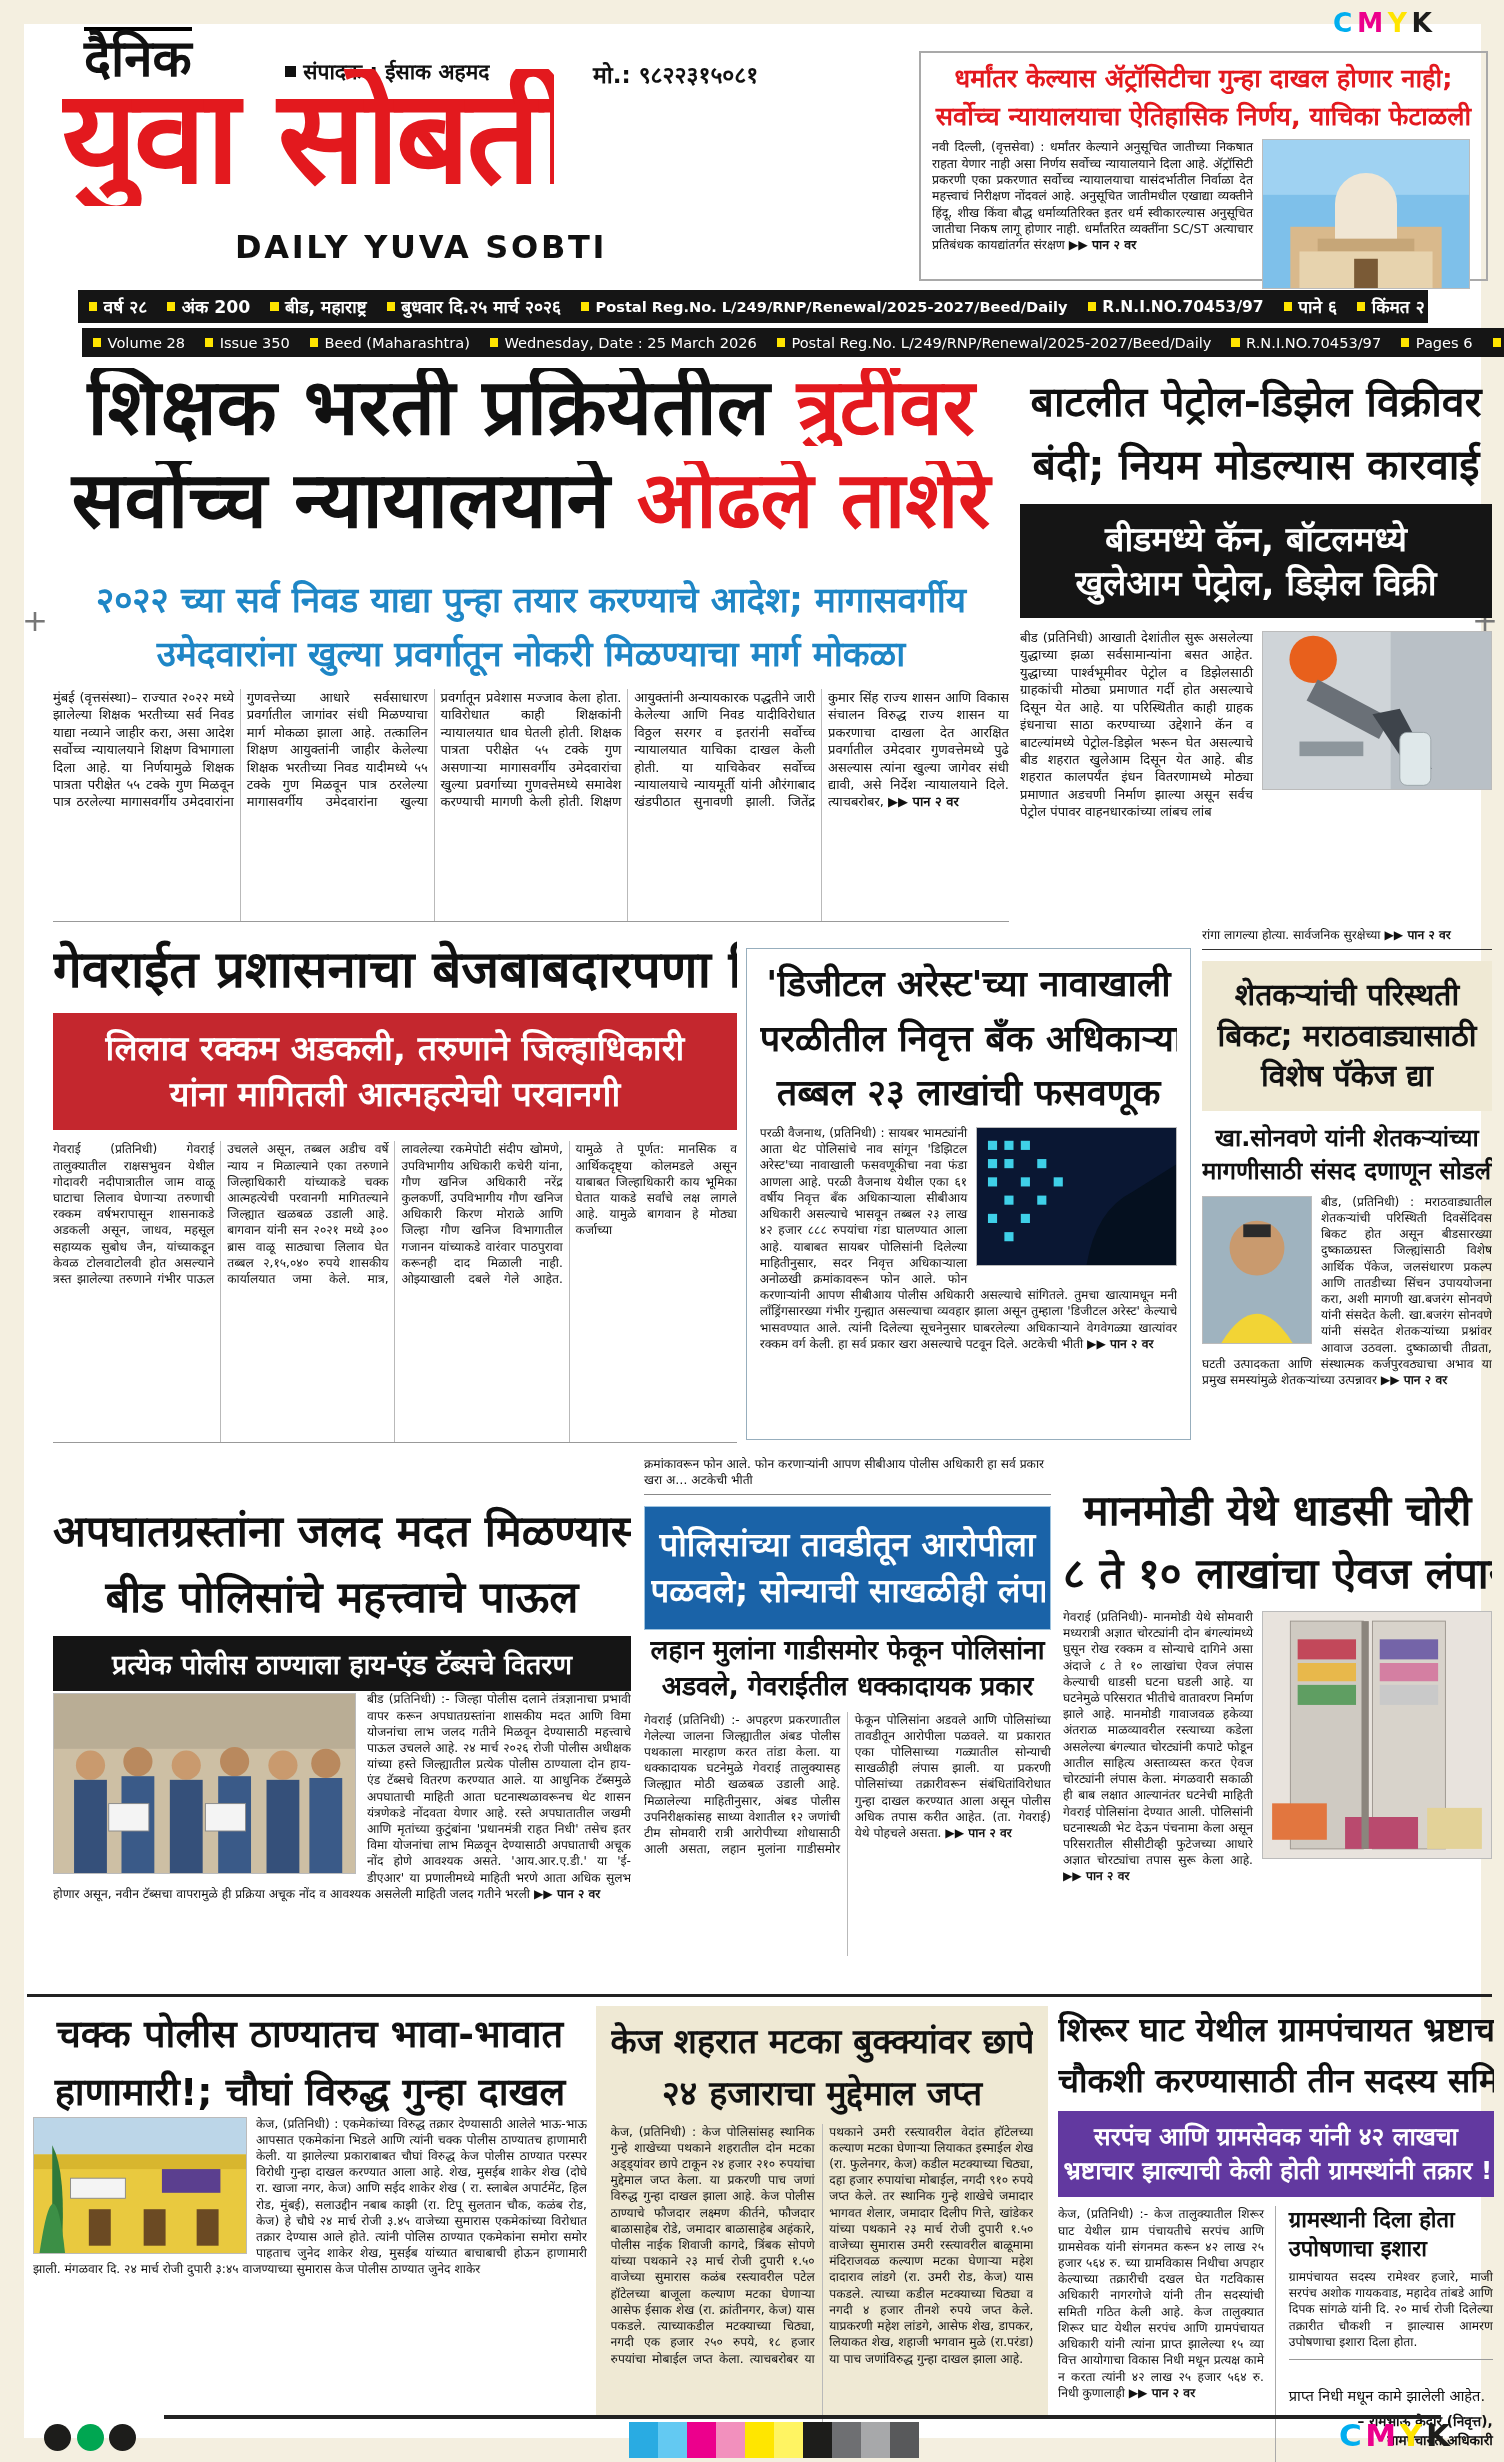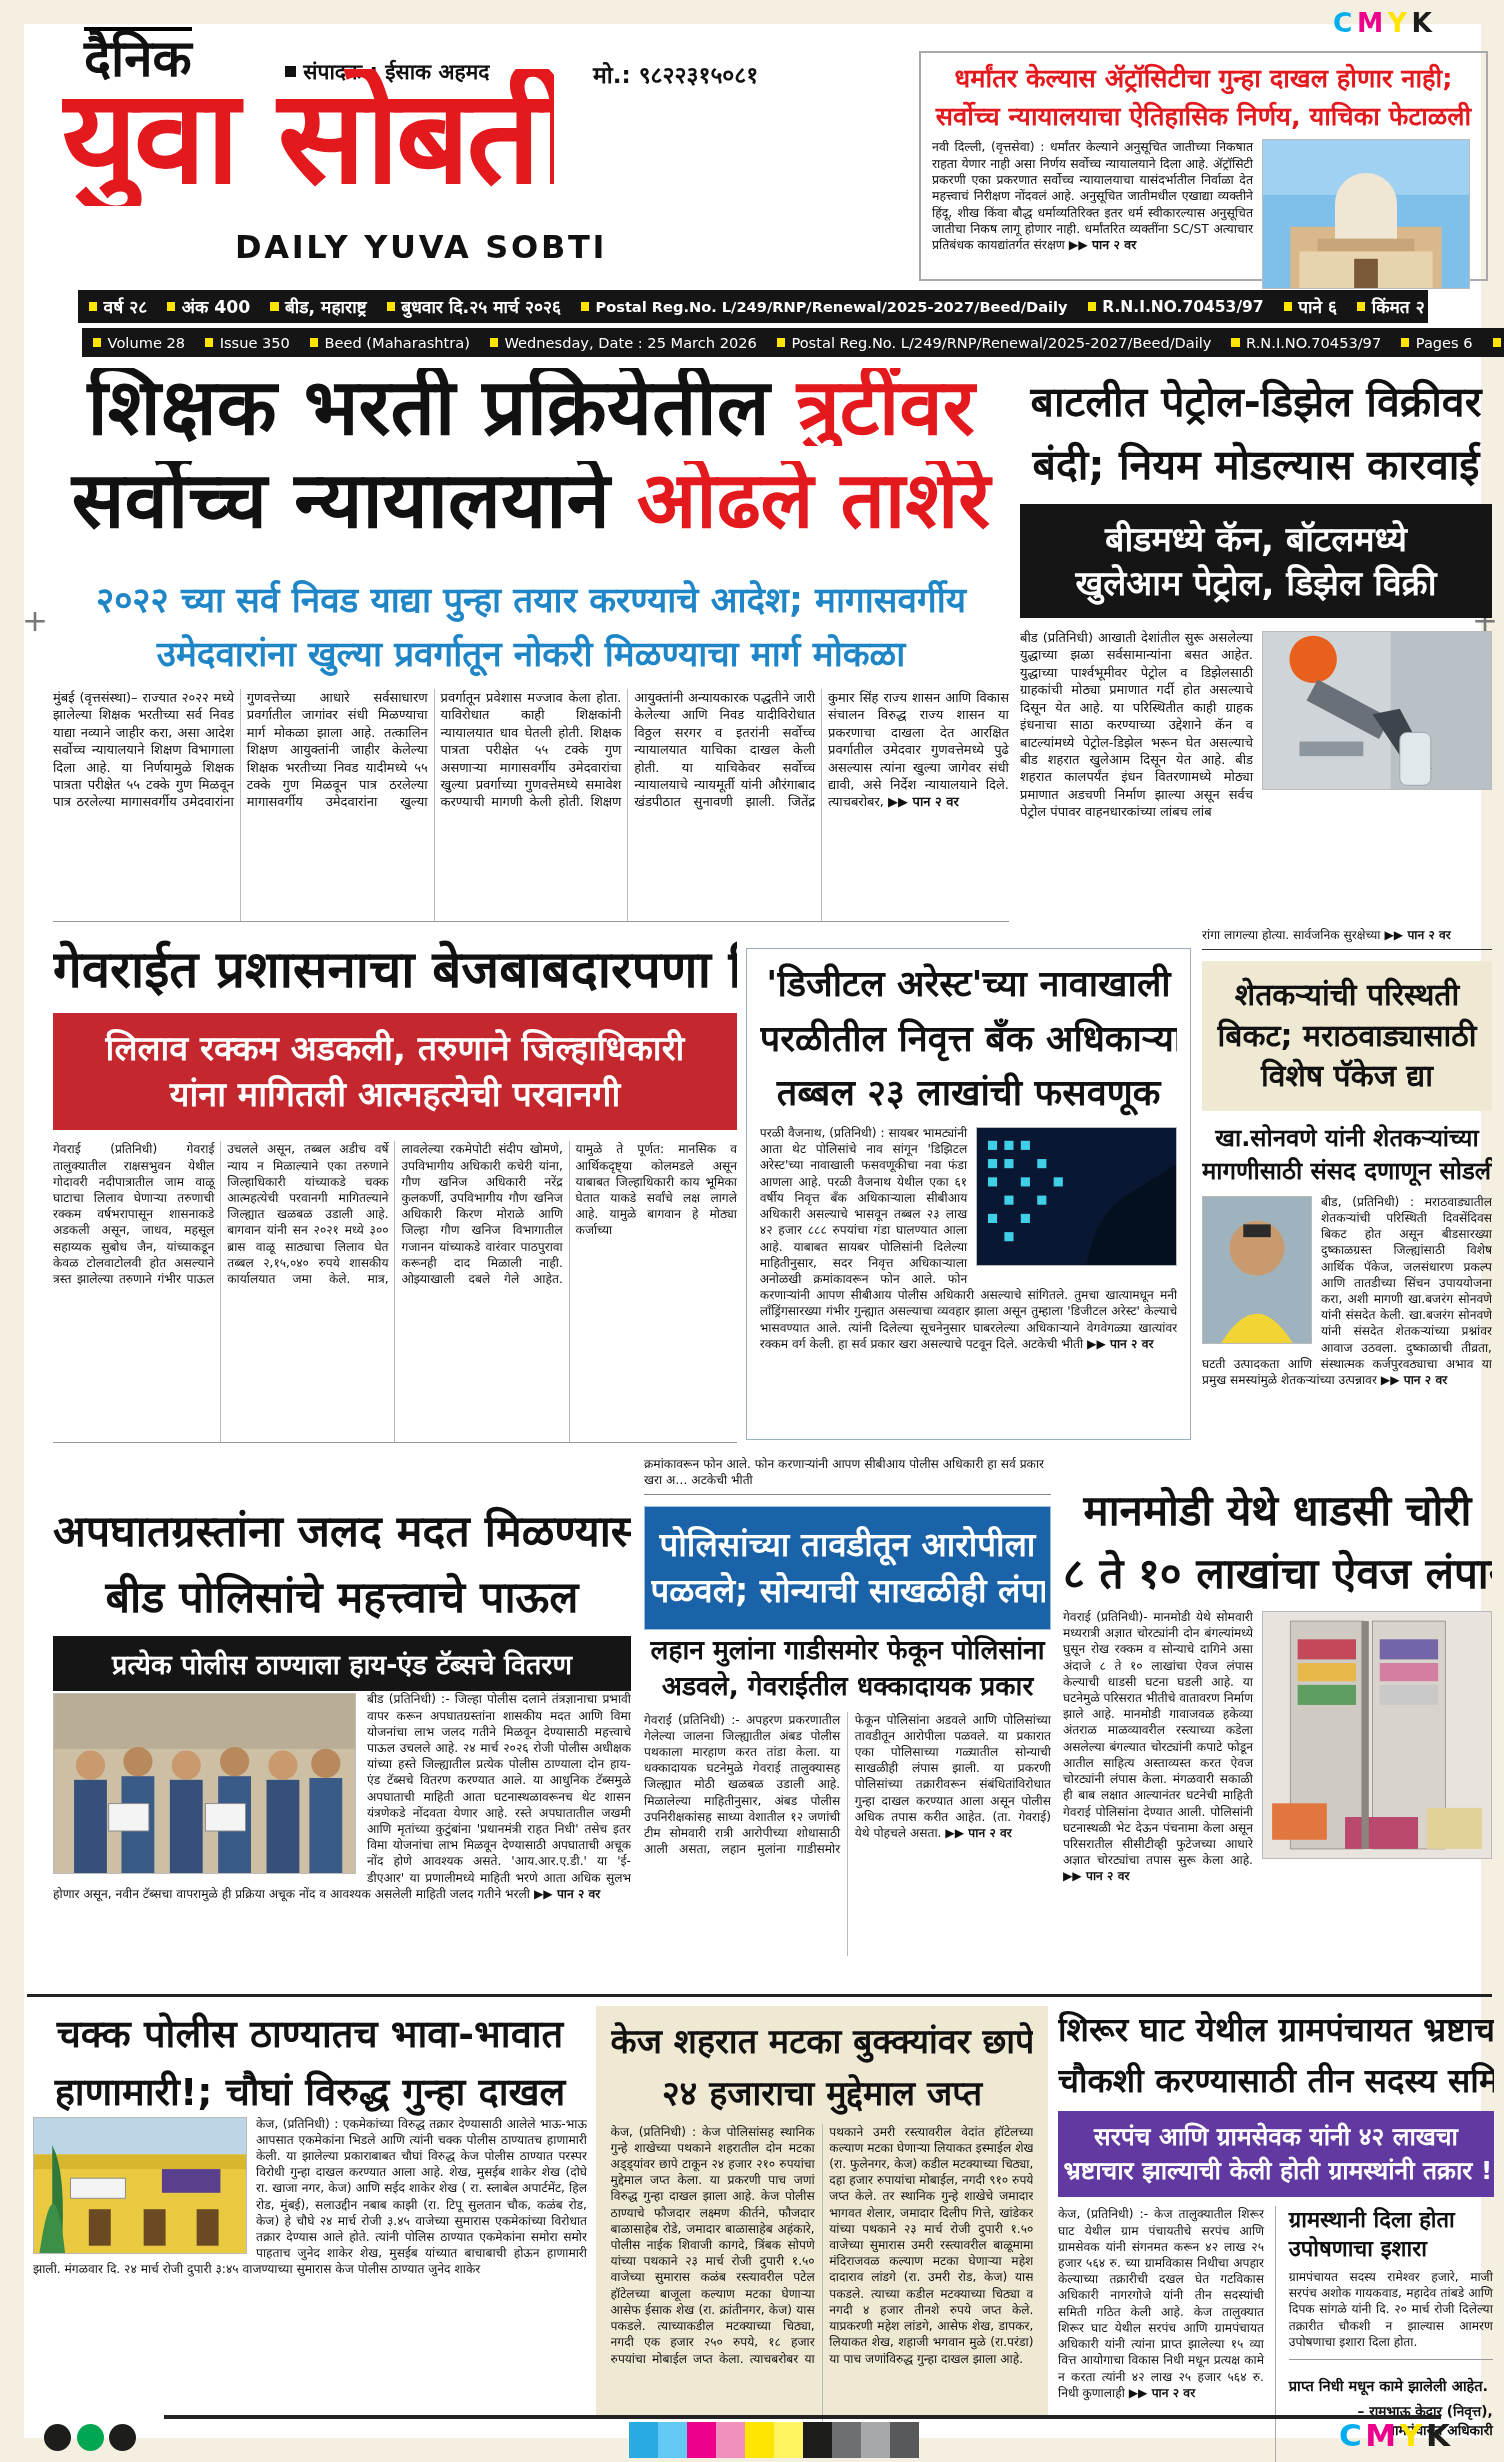--- a/index.html
+++ b/index.html
@@ -73,21 +73,21 @@
     </div>
   </div>
 
   <div class="abs blackbar" style="left:78px;top:290px;width:1350px;height:33px;box-sizing:border-box;font-size:17.3px;font-weight:bold;">
     <span class="bar-item">
         <i class="sq"></i>
         <span>वर्ष २८</span>
       </span>
     <span class="bar-item">
         <i class="sq"></i>
-        <span>अंक 400</span>
+        <span>अंक 200</span>
       </span>
     <span class="bar-item">
         <i class="sq"></i>
         <span>बीड, महाराष्ट्र</span>
       </span>
     <span class="bar-item">
         <i class="sq"></i>
         <span>बुधवार दि.२५ मार्च २०२६</span>
       </span>
     <span class="bar-item" style="font-size:14.6px;">
@@ -383,21 +383,21 @@
       <div class="fit">भ्रष्टाचार झाल्याची केली होती ग्रामस्थांनी तक्रार !</div>
     </div>
     <div style="display:flex;gap:12.8px;margin-top:9px;height:264px;overflow:hidden;">
       <p class="jus small" style="margin:0;width:206px;border-right:0.9px solid #aaa;padding-right:11px;">
         <span>केज, (प्रतिनिधी) :- केज तालुक्यातील शिरूर घाट येथील ग्राम पंचायतीचे सरपंच आणि ग्रामसेवक यांनी संगनमत करून ४२ लाख २५ हजार ५६४ रु. च्या ग्रामविकास निधीचा अपहार केल्याच्या तक्रारीची दखल घेत गटविकास अधिकारी नागरगोजे यांनी तीन सदस्यांची समिती गठित केली आहे. केज तालुक्यात शिरूर घाट येथील सरपंच आणि ग्रामपंचायत अधिकारी यांनी त्यांना प्राप्त झालेल्या १५ व्या वित्त आयोगाचा विकास निधी मधून प्रत्यक्ष कामे न करता त्यांनी ४२ लाख २५ हजार ५६४ रु. निधी कुणालाही</span>
         <b class="cont">▶▶ पान २ वर</b>
       </p>
       <div style="width:204px;">
         <div class="bold" style="font-size:22px;line-height:1.3;">ग्रामस्थानी दिला होता उपोषणाचा इशारा</div>
         <p class="jus small" style="margin:5.5px 0 0 0;">ग्रामपंचायत सदस्य रामेश्वर हजारे, माजी सरपंच अशोक गायकवाड, महादेव तांबडे आणि दिपक सांगळे यांनी दि. २० मार्च रोजी दिलेल्या तक्रारीत चौकशी न झाल्यास आमरण उपोषणाचा इशारा दिला होता.</p>
-        <div style="border-top:0.9px solid #999;margin-top:9px;padding-top:15px;font-weight:bold;font-size:14.6px;">प्राप्त निधी मधून कामे झालेली आहेत.</div>
+        <div style="border-top:0.9px solid #999;margin-top:9px;padding-top:25px;font-weight:normal;font-size:14.6px;">प्राप्त निधी मधून कामे झालेली आहेत.</div>
         <div class="quote-sig" style="font-size:13.7px;margin-top:5.5px;">– रामभाऊ केदार (निवृत्त),</div>
         <div class="quote-sig" style="font-size:13.7px;">ग्रामपंचायत अधिकारी</div>
       </div>
     </div>
   </div>
 
   <div class="abs rule" style="left:164px;top:2415px;width:1277px;height:3.6px;"></div>
   <div class="abs" style="left:44px;top:2424px;display:flex;gap:5.5px;">
     <span style="width:27px;height:27px;border-radius:50%;background:#1d1d1b;display:inline-block;"></span>
     <span style="width:27px;height:27px;border-radius:50%;background:#00a651;display:inline-block;"></span>

